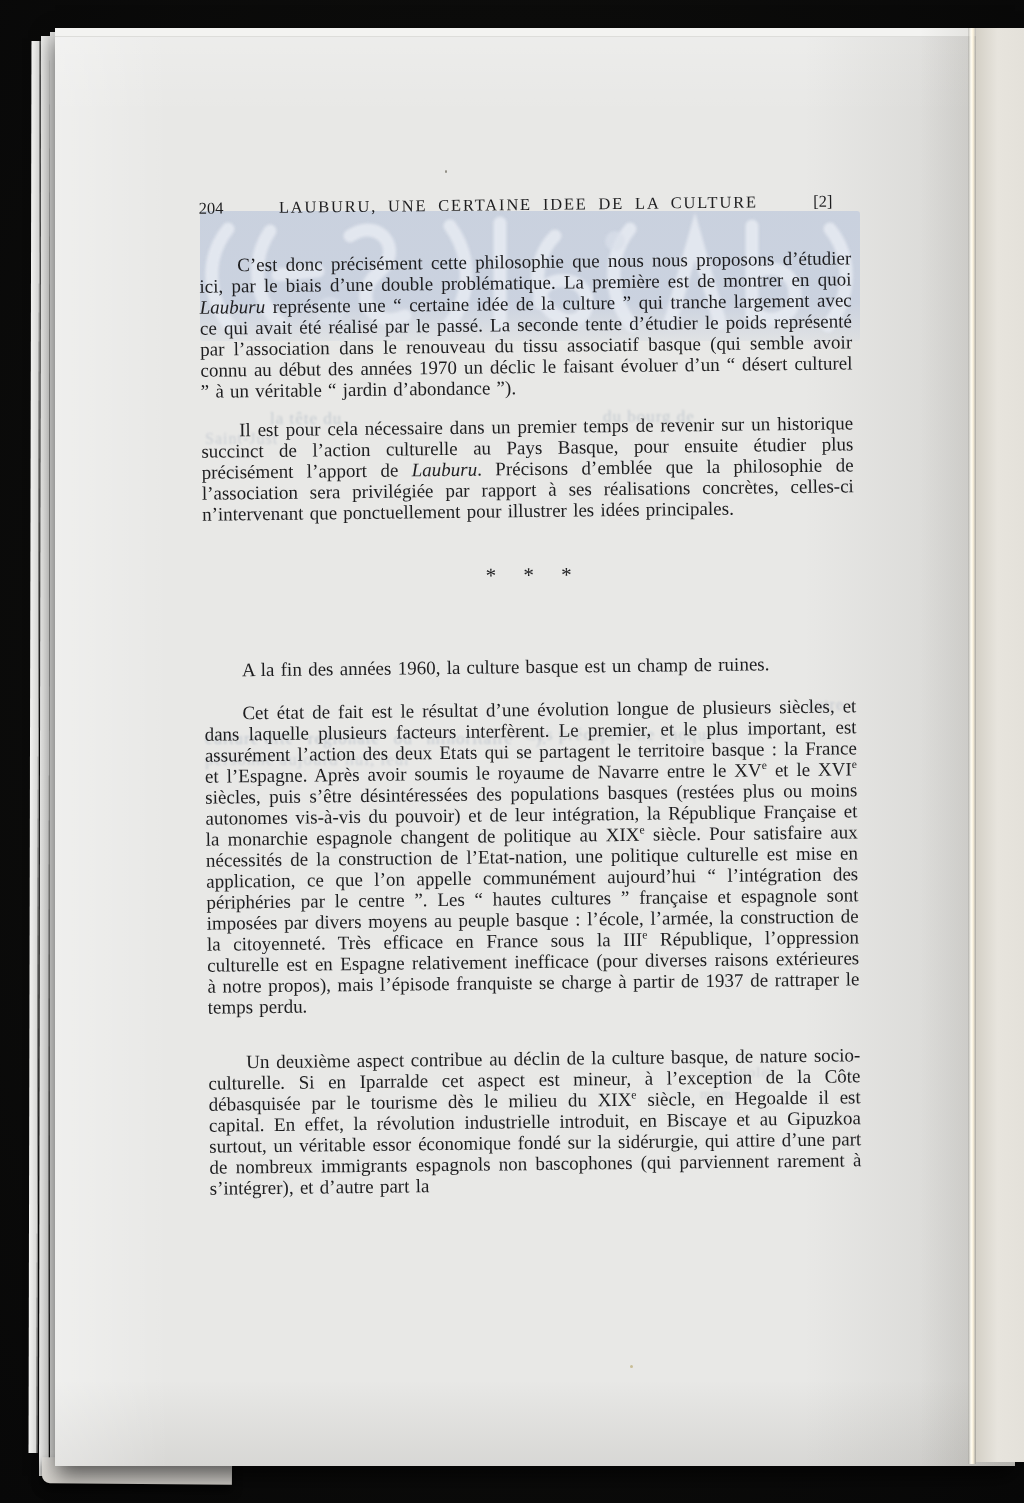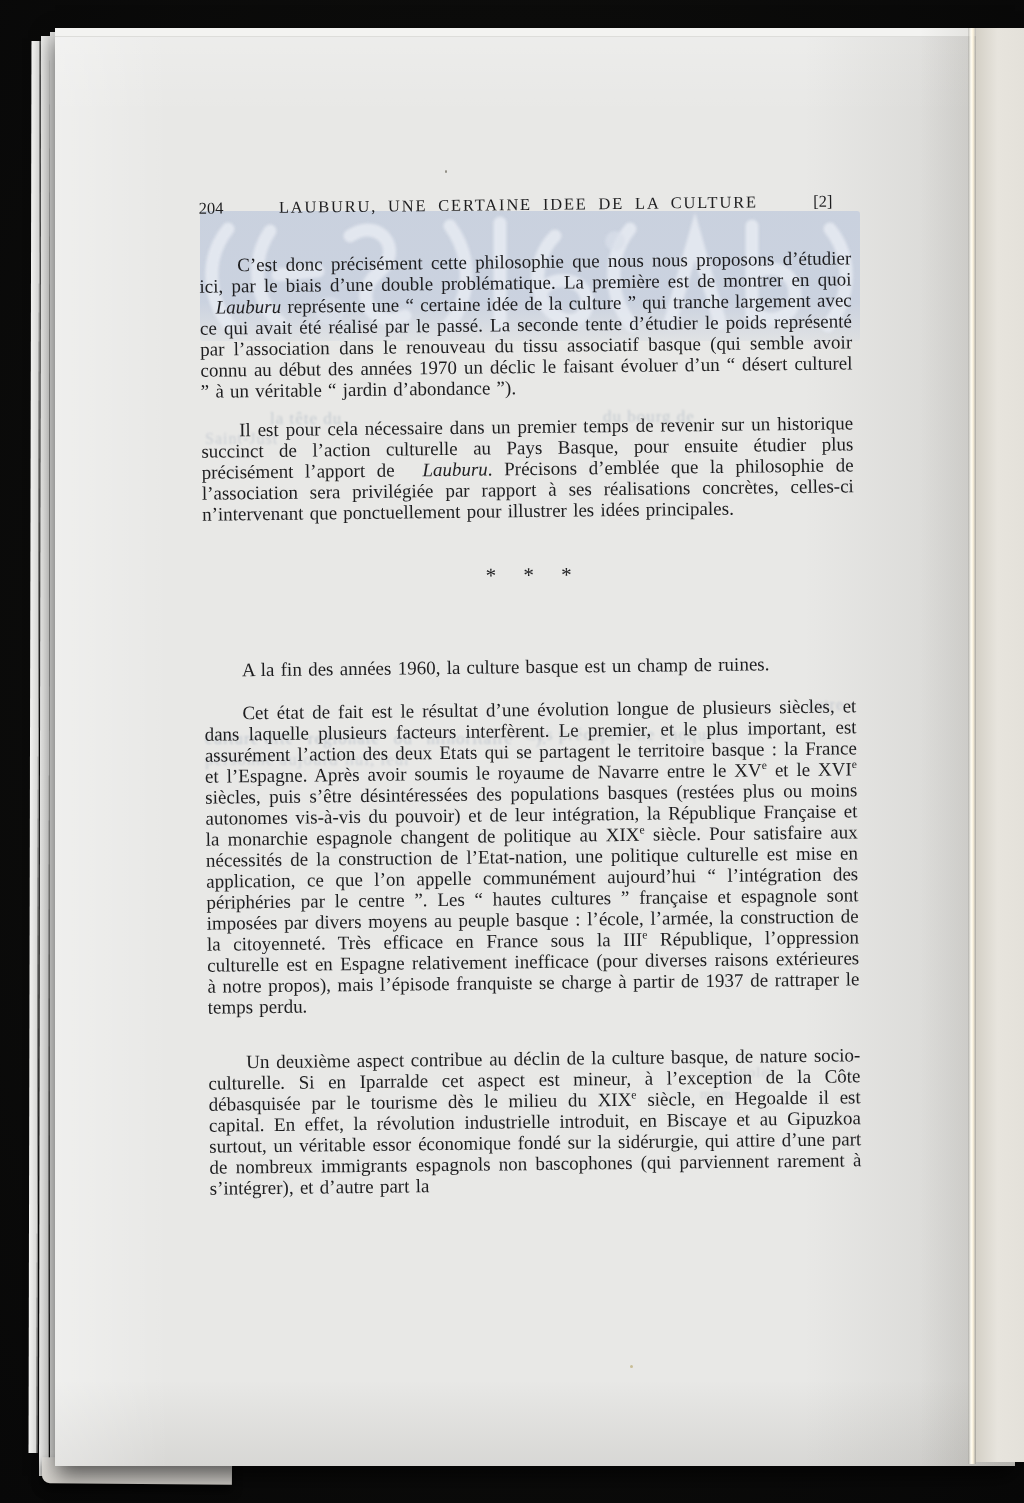--- a/index.html
+++ b/index.html
@@ -123,21 +123,21 @@
   .par-5 { margin-top: 34px; }
 
   .asterisk-separator {
     margin-top: 44px;
     text-align: center;
     font-size: 21px; line-height: 21px;
     letter-spacing: 0; word-spacing: 22px;
     text-indent: 0;
   }
 
-  .it { font-style: italic; margin-left: 16px; }
+  .it { font-style: italic; }
   .sup { font-size: 0.62em; vertical-align: super; line-height: 0; }
 </style>
 </head>
 <body>
 
 <div class="scene">
 
   <div class="sheet-left-outer"></div>
   <div class="sheet-left-mid"></div>
   <div class="sheet-left-inner"></div>

